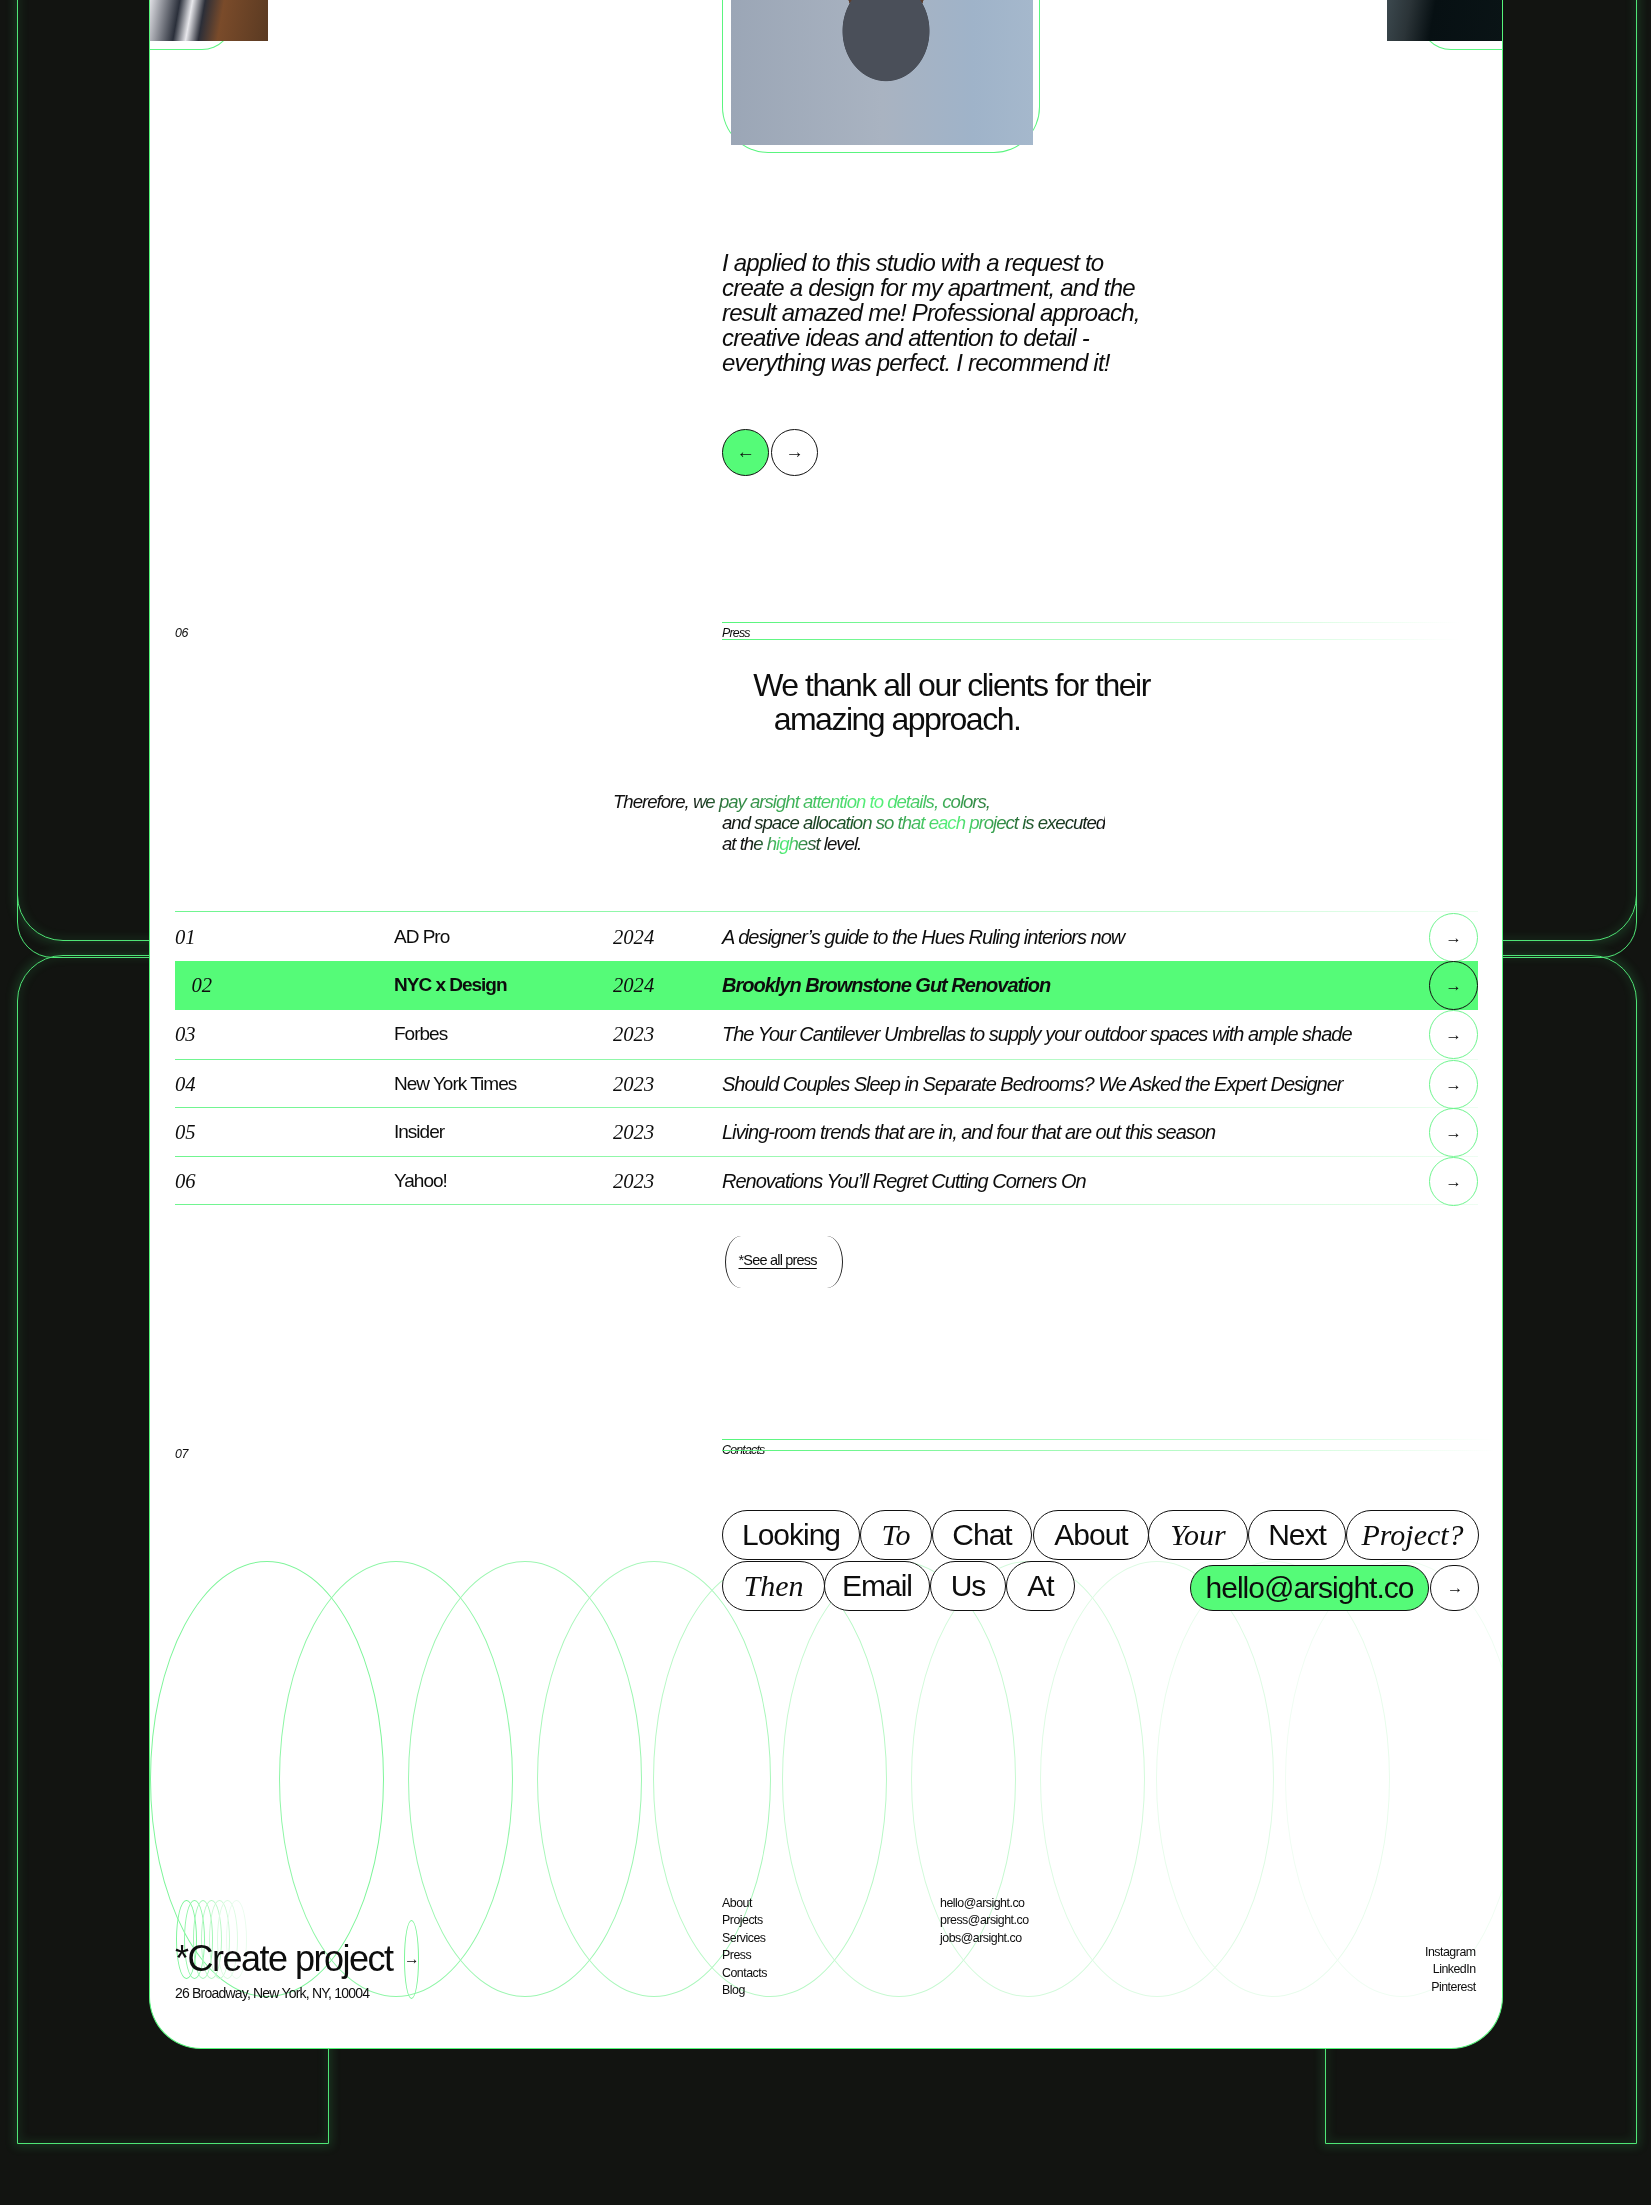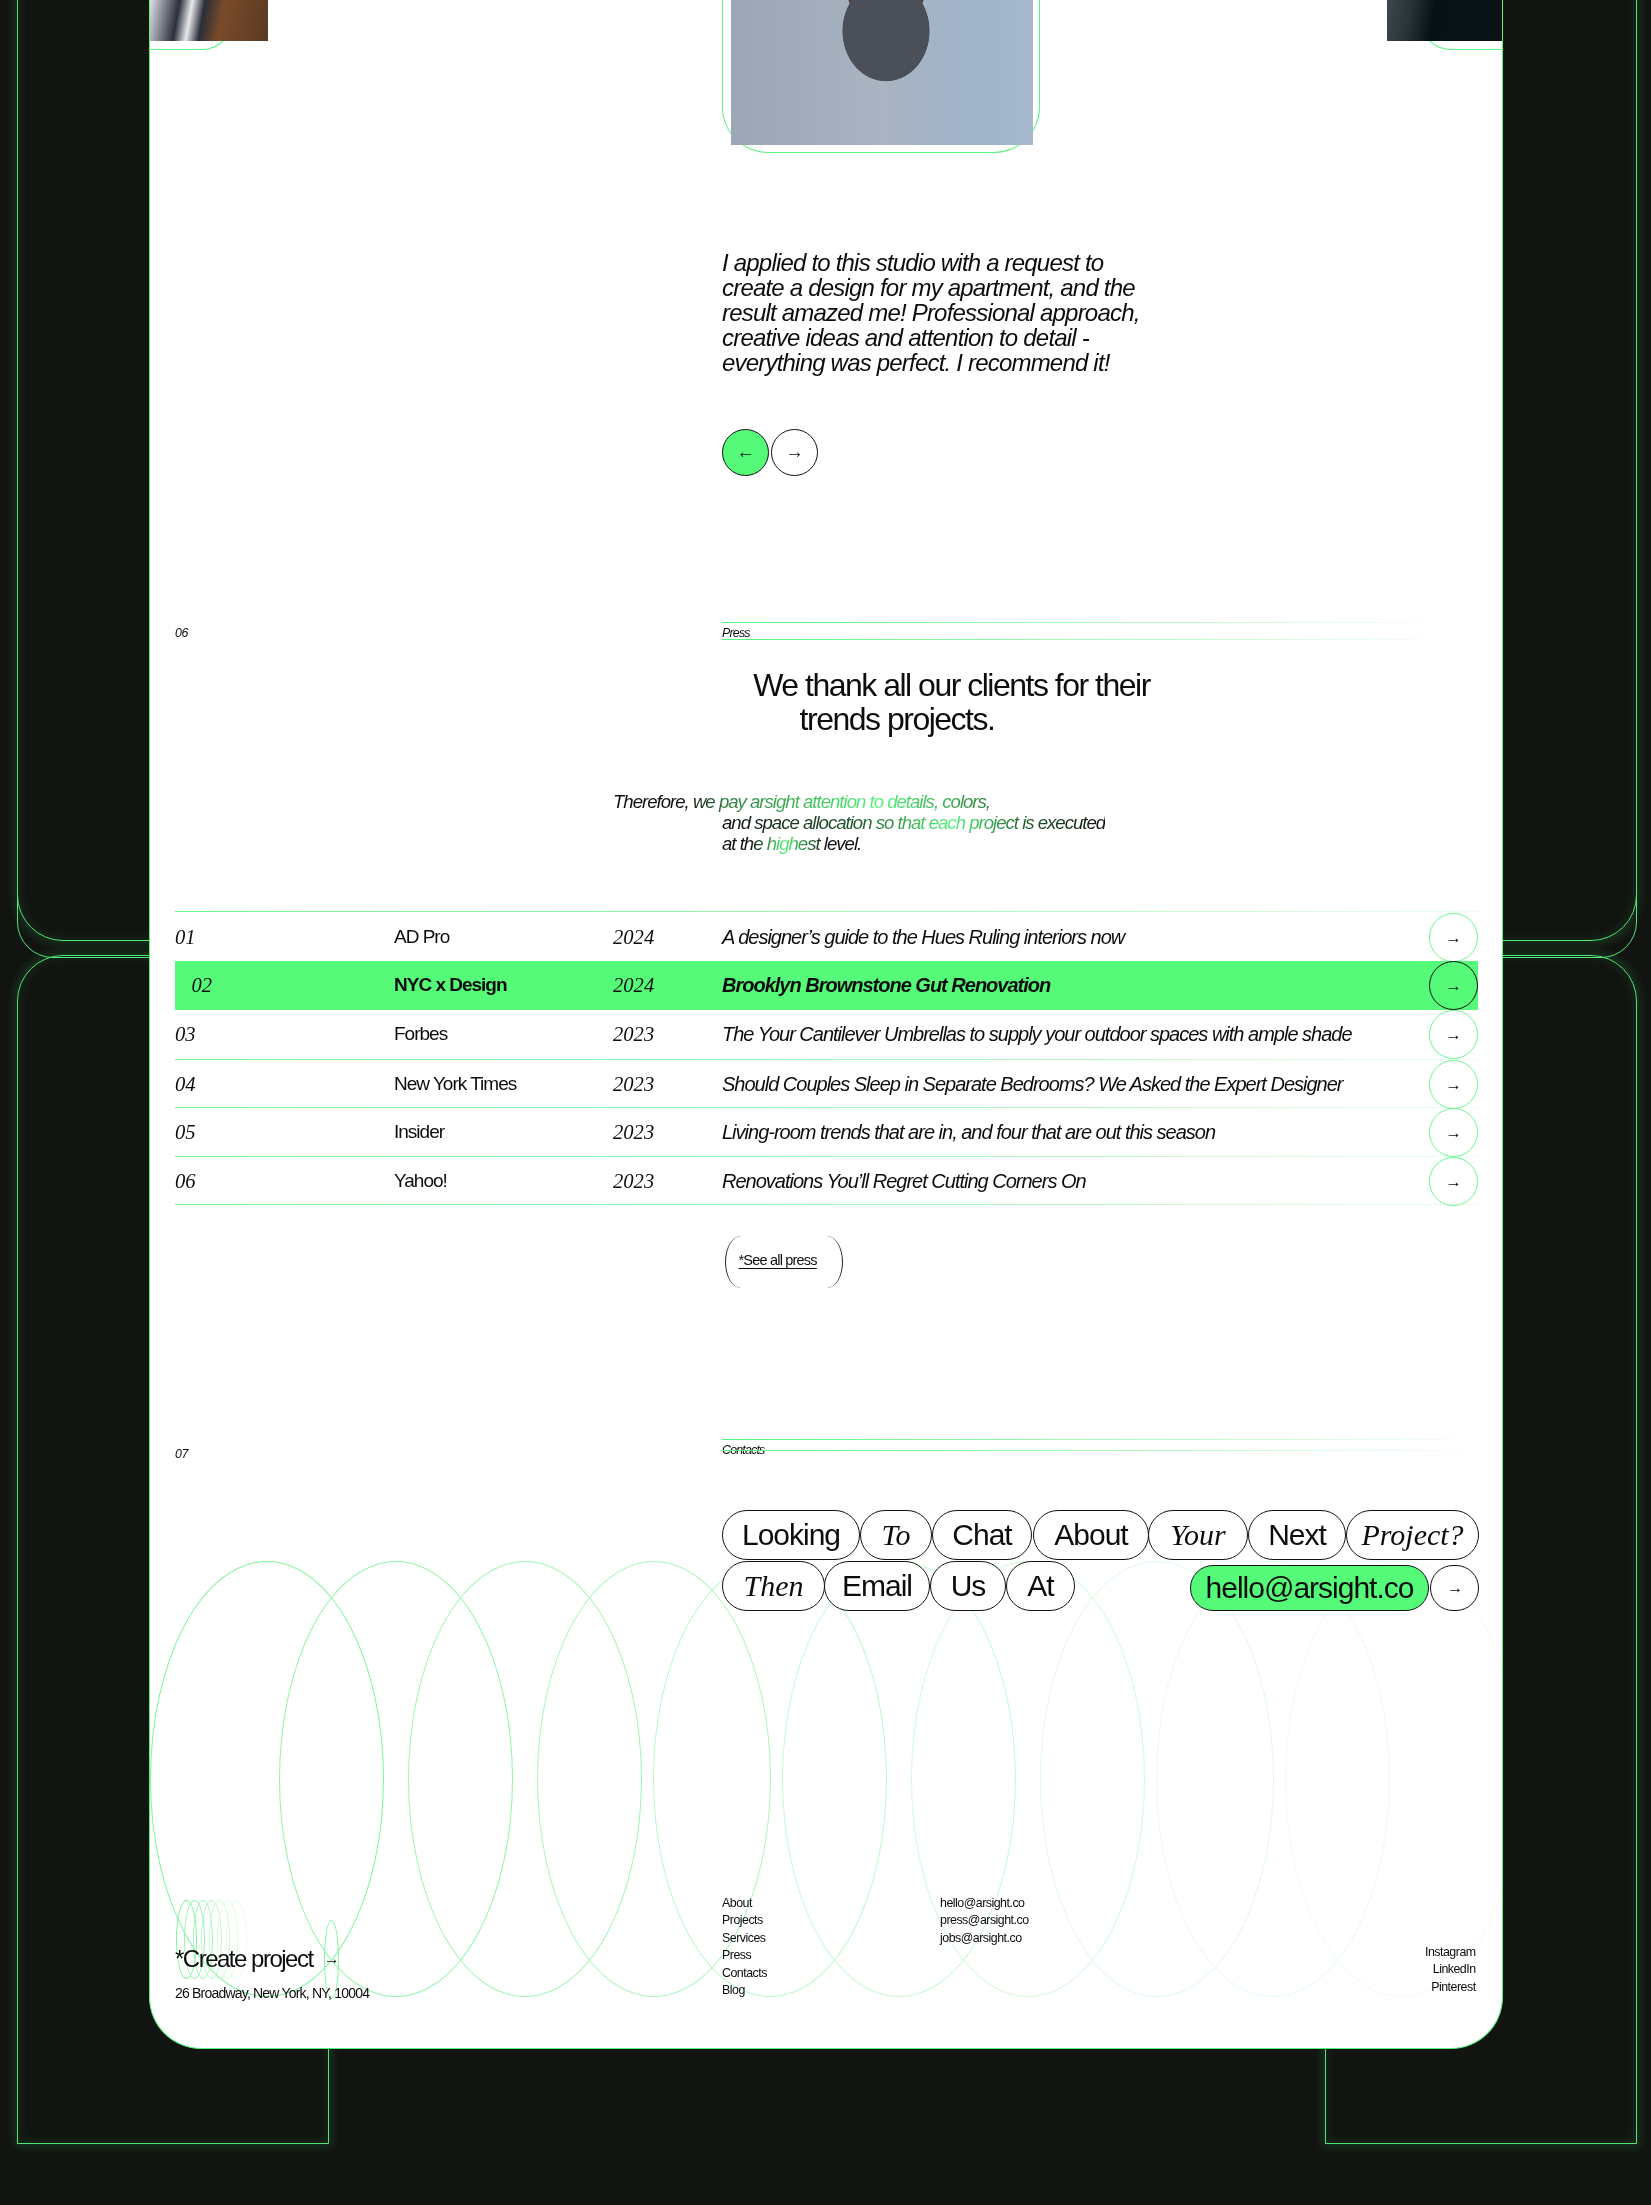--- a/index.html
+++ b/index.html
@@ -62,21 +62,21 @@
     <span>→</span>
   </div>
 
   <div class="abs sec-num" style="left:25px;top:636px;">06</div>
   <div class="sec-line" style="left:572px;top:632px;width:738px;"></div>
   <div class="abs sec-label" style="left:572px;top:636px;">Press</div>
   <div class="sec-line" style="left:572px;top:649px;width:738px;"></div>
 
   <div class="abs headline" style="left:463px;top:678px;width:568px;text-align:center;">
     <div style="padding-left:109px;">We thank all our clients for their</div>
-    <div>trends projects.</div>
+    <div>amazing approach.</div>
   </div>
   <div class="abs sub" style="left:463px;top:801px;width:619px;">
     <div><span style="background:linear-gradient(90deg,#111 0%,#111 20%,#2e7d3f 30%,#55f57a 70%,#2e7d3f 100%);-webkit-background-clip:text;background-clip:text;color:transparent;">Therefore, we pay arsight attention to details, colors,</span></div>
     <div style="padding-left:109px;"><span style="background:linear-gradient(90deg,#111 0%,#1f5a2c 35%,#55f57a 60%,#1f5a2c 80%,#111 100%);-webkit-background-clip:text;background-clip:text;color:transparent;">and space allocation so that each project is executed</span></div>
     <div style="padding-left:109px;"><span style="background:linear-gradient(90deg,#111 0%,#111 20%,#55f57a 45%,#111 75%);-webkit-background-clip:text;background-clip:text;color:transparent;">at the highest level.</span></div>
   </div>
 
   <div class="row-line" style="top:921px;left:25px;"></div>
 
   <div class="row" style="top:923px;left:25px;">
@@ -180,21 +180,21 @@
   <div class="abs" style="left:26px;top:1910px;width:88px;height:83px;">
     <div class="ring" style="left:0;top:0;width:18.6px;height:77px;border-width:1px;border-color:#7ef59a;"></div>
     <div class="ring" style="left:8.3px;top:0;width:18.6px;height:77px;border-width:1px;border-color:#8ff6a7;"></div>
     <div class="ring" style="left:16.5px;top:0;width:18.6px;height:77px;border-width:1px;border-color:#a3f7b6;"></div>
     <div class="ring" style="left:25px;top:0;width:18.6px;height:77px;border-width:1px;border-color:#b8f8c6;"></div>
     <div class="ring" style="left:33px;top:0;width:18.6px;height:77px;border-width:1px;border-color:#cbf9d4;"></div>
     <div class="ring" style="left:41px;top:0;width:18.6px;height:77px;border-width:1px;border-color:#dcfbe2;"></div>
     <div class="ring" style="left:50px;top:0;width:18.6px;height:77px;border-width:1px;border-color:#eafcee;"></div>
   </div>
   <div class="abs" style="left:25px;top:1930px;display:flex;align-items:center;">
-    <span style="font-size:24px;letter-spacing:-1.5px;">*Create project</span>
+    <span style="font-size:36px;letter-spacing:-1.5px;">*Create project</span>
     <span style="position:relative;margin-left:11.4px;width:13.4px;height:77px;display:flex;align-items:center;justify-content:center;border:1.5px solid #7ef59a;border-radius:50%;font-size:15.5px;">
       <span>→</span>
     </span>
   </div>
   <div class="abs" style="left:25px;top:1995px;font-size:14px;letter-spacing:-0.8px;">26 Broadway, New York, NY, 10004</div>
 
   <div class="abs foot" style="left:572px;top:1905px;">
     <div>About</div>
     <div>Projects</div>
     <div>Services</div>

